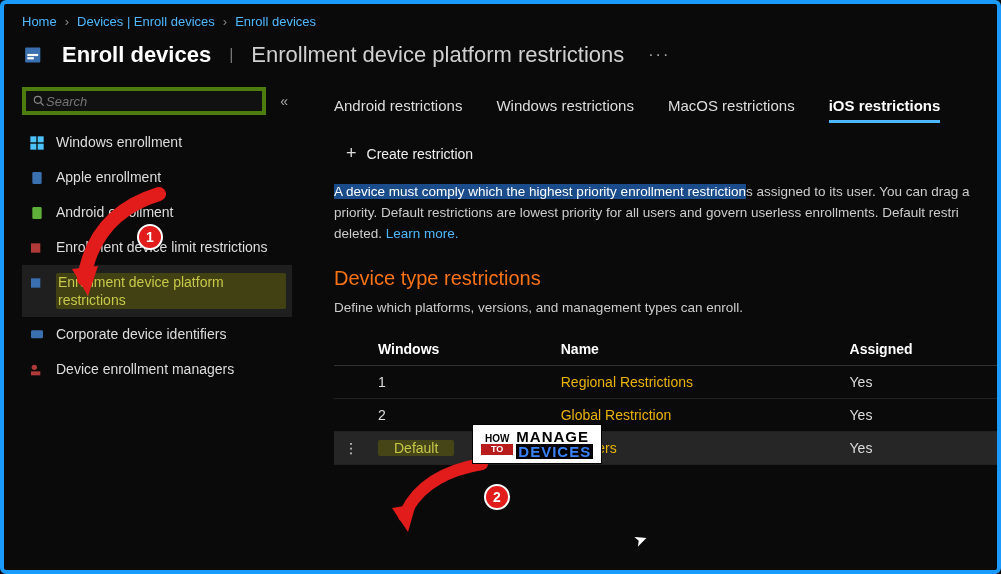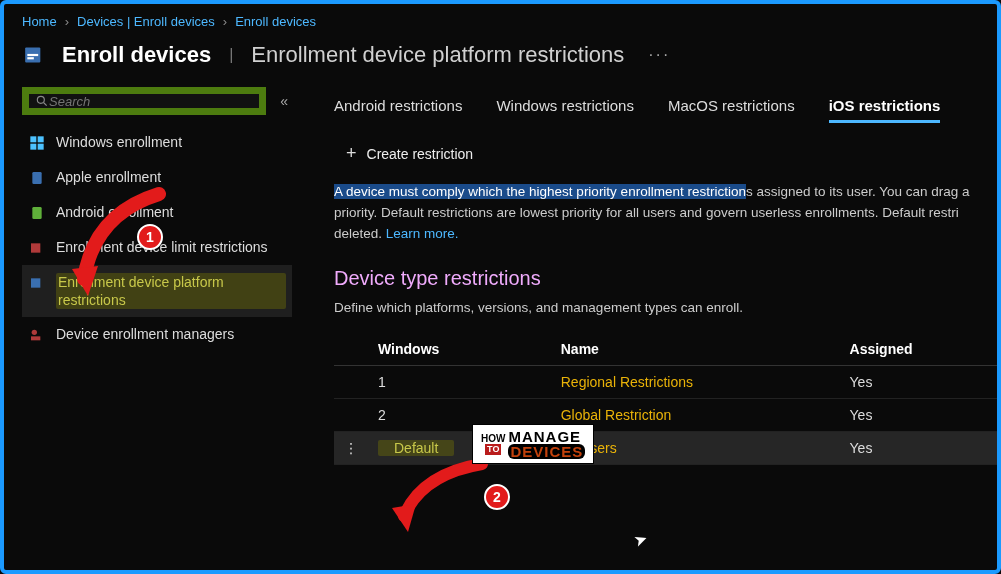--- a/index.html
+++ b/index.html
@@ -50,21 +50,21 @@
     width: 300px;
     padding: 0 12px 0 18px;
   }
   .search-row {
     display:flex; align-items:center; gap:10px;
     margin-bottom: 10px;
   }
   .search-box {
     flex:1;
     display:flex; align-items:center;
-    border:7px solid #4d7c0f;
+    border:4px solid #4d7c0f;
     background:#111;
     height:28px;
     padding:0 6px;
   }
   .search-box input {
     flex:1; background:transparent; border:none; outline:none;
     color:#ccc; font-size:13px; font-style:italic;
   }
   .collapse-btn { color:#aaa; font-size:14px; cursor:pointer; padding:4px;}
   .nav-list { list-style:none; }
@@ -110,21 +110,21 @@
     color:#ccc;
     line-height:1.55;
     margin-bottom: 22px;
   }
   .info-text .hl {
     background:#1a4b8a;
     color:#fff;
   }
   .info-text a { color:#4db8ff; text-decoration:none; cursor:pointer;}
   .section-title {
-    font-size:20px; font-weight:400; color:#f0abfc;
+    font-size:20px; font-weight:400; color:#f97316;
     margin-bottom:10px;
   }
   .section-sub { font-size:13.5px; color:#ccc; margin-bottom:18px;}
   table.restrictions {
     width:100%;
     border-collapse:collapse;
     font-size:14px;
   }
   table.restrictions th {
     text-align:left; font-weight:600; color:#fff;
@@ -162,21 +162,21 @@
     position:absolute;
     background:#fff;
     color:#000;
     font-weight:800;
     padding:4px 8px;
     font-size:15px;
     display:flex; align-items:center; gap:3px;
     border:1px solid #000;
   }
   .watermark .how { font-size:10px; line-height:1;text-align:right; }
-  .watermark .to-box { background:#b91c1c; color:#fff; font-size:9px; padding:1px 2px;}
+  .watermark .to-box { background:#b91c1c; color:#fff; font-size:9px; padding:1px 10px;}
   .cursor-arrow {
     position:absolute;
     color:#fff;
     font-size:16px;
     transform: rotate(-20deg);
   }
 </style>
 </head>
 <body>
 
@@ -251,20 +251,28 @@
           </span>
         <span class="nav-label">Enrollment device limit restrictions</span>
       </li>
       <li class="nav-item selected">
         <span class="nav-icon">
             <svg width="16" height="16" viewBox="0 0 24 24">
               <rect x="3" y="5" width="14" height="14" fill="#3a6fb0"></rect>
             </svg>
           </span>
         <span class="nav-label">Enrollment device platform restrictions</span>
+      </li>
+      <li class="nav-item">
+        <span class="nav-icon">
+            <svg width="16" height="16" viewBox="0 0 24 24">
+              <rect x="3" y="5" width="18" height="12" rx="2" fill="#3a6fb0"></rect>
+            </svg>
+          </span>
+        <span class="nav-label">Corporate device identifiers</span>
       </li>
       <li class="nav-item">
         <span class="nav-icon">
             <svg width="16" height="16" viewBox="0 0 24 24">
               <circle cx="8" cy="8" r="4" fill="#b03a3a"></circle>
               <rect x="3" y="14" width="14" height="6" fill="#b03a3a"></rect>
             </svg>
           </span>
         <span class="nav-label">Device enrollment managers</span>
       </li>
@@ -336,17 +344,17 @@
 </svg>
 <div class="badge" style="left:480px; top:480px;">2</div>
 
 <div class="watermark" style="left:468px; top:420px;">
   <div style="display:flex;flex-direction:column;align-items:center;line-height:1;">
     <span class="how">HOW</span>
     <span class="to-box">TO</span>
   </div>
   <div style="display:flex;flex-direction:column;line-height:1;">
     <span style="letter-spacing:1px;">MANAGE</span>
-    <span style="background:#000;color:#c2410c;padding:0 2px;letter-spacing:1px;border-radius:6px;">DEVICES</span>
+    <span style="background:#000;color:#3b82f6;padding:0 2px;letter-spacing:1px;">DEVICES</span>
   </div>
 </div>
 
 <span class="cursor-arrow" style="left:630px; top:526px;">➤</span>
 
 </body></html>

